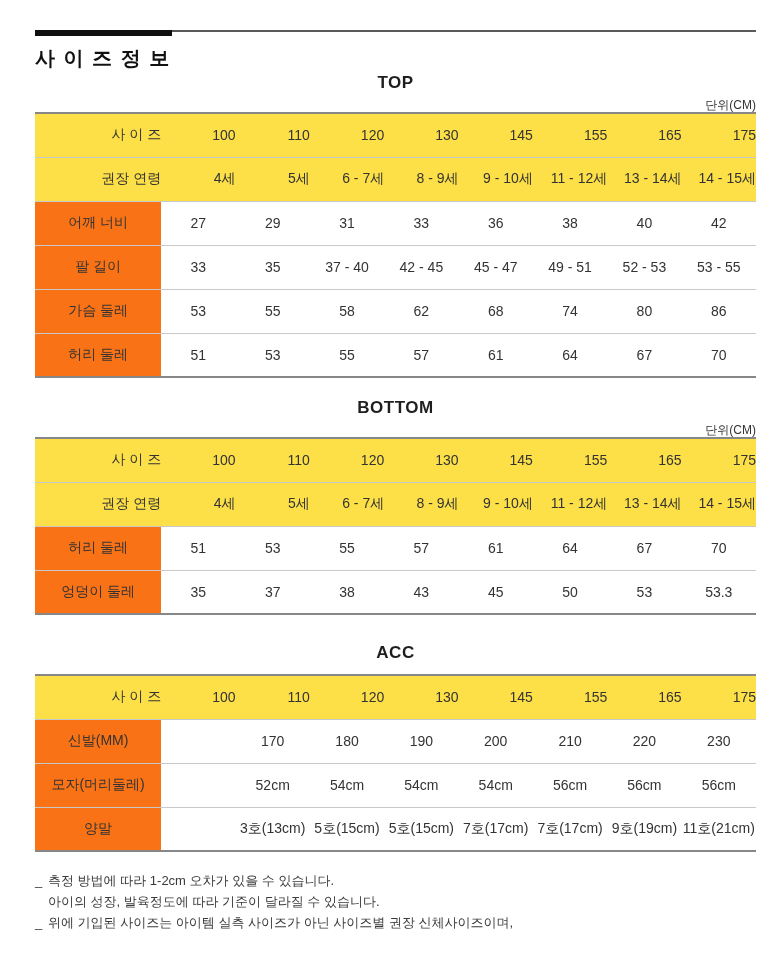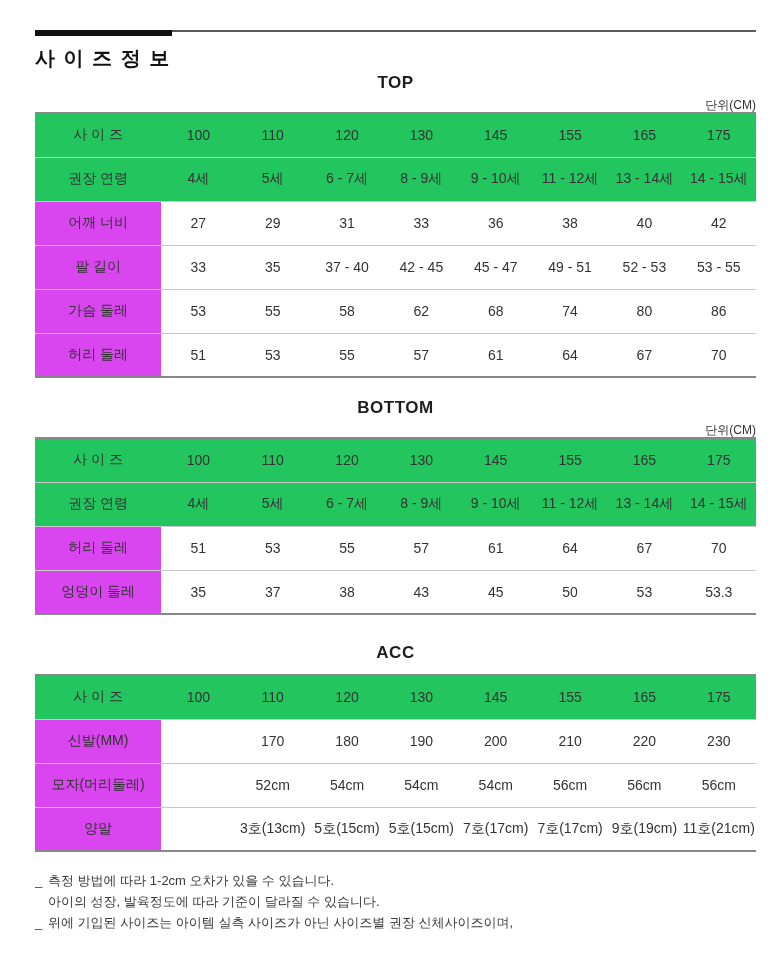--- a/index.html
+++ b/index.html
@@ -40,22 +40,22 @@
   .size-section.acc table.size-table { margin-top:9px; }
   table.size-table tr { height:44px; }
   table.size-table td {
     text-align:center; vertical-align:middle;
     font-size:14px; color:#333;
     border-top:1px solid #c9c9c9;
     overflow:hidden; white-space:nowrap;
   }
   table.size-table tr:first-child td { border-top:none; }
   table.size-table td.label-col { width:17.5%; }
-  tr.head-row td { background:#22c55e; }
-  tr.body-row td.label-col { background:#d946ef; }
+  tr.head-row td { background:#fde047;text-align:right; }
+  tr.body-row td.label-col { background:#f97316; }
 
   .notes { margin-top:18px; }
   .note { font-size:13px; line-height:21px; color:#3a3a3a; }
   .note-prefix { display:inline-block; width:13px; color:#3a3a3a; }
 </style>
 </head>
 <body>
 
 <div class="container">
 

